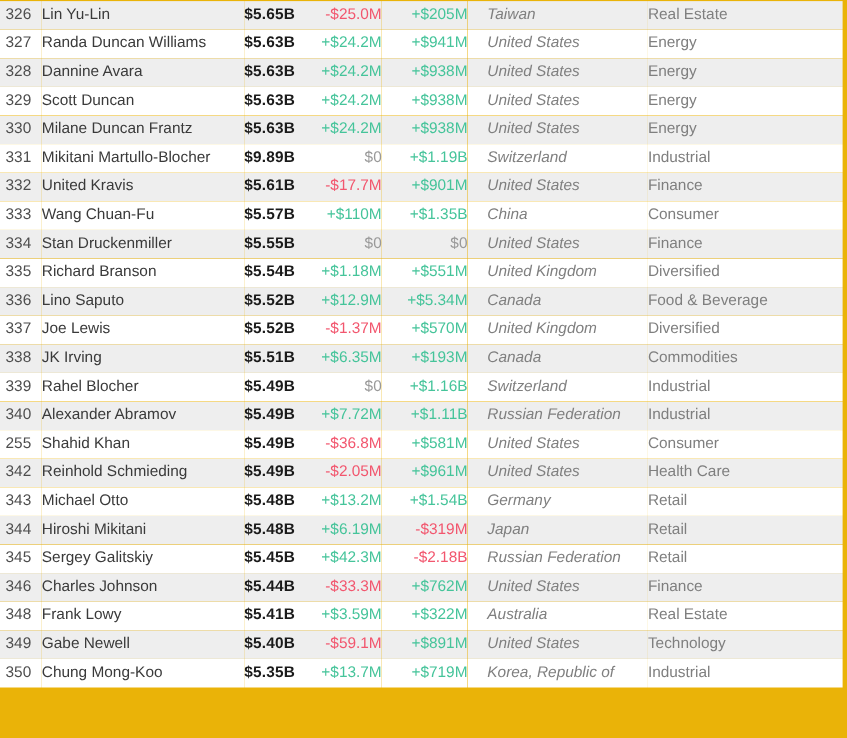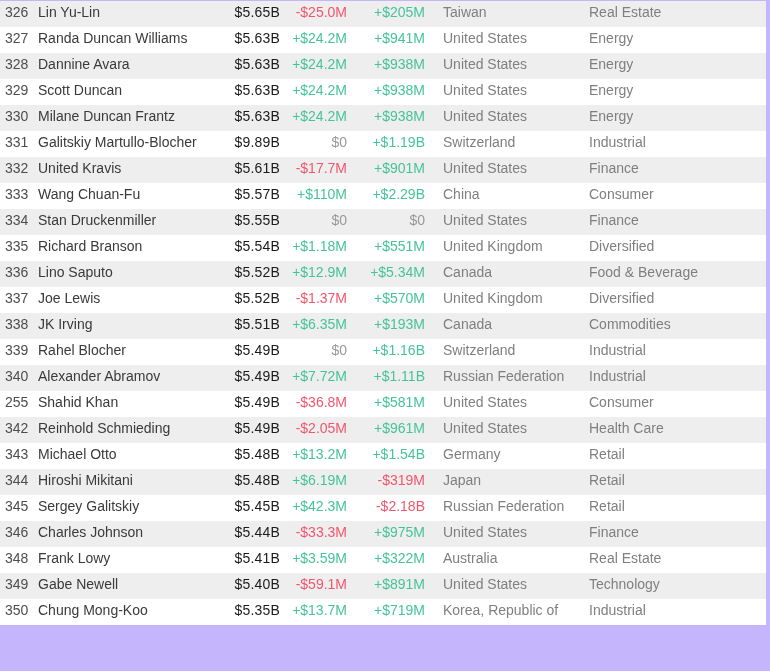--- a/index.html
+++ b/index.html
@@ -18,21 +18,21 @@
     margin: 0;
     padding: 0;
     background: #ffffff;
     width: 770px;
     font-family: "Liberation Sans", sans-serif;
   }
   .page {
     width: 770px;
     height: 671px;
     overflow: hidden;
-    background: #c4b5fd;
+    background: #eab308;
     padding-top: 1px;
   }
   table.billionaires {
     border-collapse: collapse;
     table-layout: fixed;
     width: 766px;
   }
   col.col-rank     { width: 38px; }
   col.col-name     { width: 184px; }
   col.col-worth    { width: 58px; }
@@ -54,32 +54,31 @@
   }
   td.c-rank {
     padding-left: 5px;
     color: var(--rank-text);
   }
   td.c-name {
     color: var(--name-text);
     padding-right: 16px;
   }
   td.c-worth {
-    font-weight: normal;
+    font-weight: bold;
     color: var(--net-worth-text);
     letter-spacing: 0.2px;
-    text-align: right;
   }
   td.c-daily, td.c-ytd {
     text-align: right;
   }
   td.c-country, td.c-industry {
     color: var(--secondary-text);
   }
-  td.c-country { padding-left: 18px; }
+  td.c-country { padding-left: 18px; font-style: italic; }
   td.pos  { color: var(--positive); }
   td.neg  { color: var(--negative); }
   td.zero { color: var(--neutral); }
 </style>
 </head>
 <body>
 
 <div class="page">
   <table class="billionaires">
     <colgroup>
@@ -132,42 +131,42 @@
     <td class="c-rank">330</td>
     <td class="c-name">Milane Duncan Frantz</td>
     <td class="c-worth">$5.63B</td>
     <td class="c-daily pos">+$24.2M</td>
     <td class="c-ytd pos">+$938M</td>
     <td class="c-country">United States</td>
     <td class="c-industry">Energy</td>
   </tr>
         <tr class="row">
     <td class="c-rank">331</td>
-    <td class="c-name">Galitskiy Martullo-Blocher</td>
+    <td class="c-name">Mikitani Martullo-Blocher</td>
     <td class="c-worth">$9.89B</td>
     <td class="c-daily zero">$0</td>
     <td class="c-ytd pos">+$1.19B</td>
     <td class="c-country">Switzerland</td>
     <td class="c-industry">Industrial</td>
   </tr>
         <tr class="row">
     <td class="c-rank">332</td>
     <td class="c-name">United Kravis</td>
     <td class="c-worth">$5.61B</td>
     <td class="c-daily neg">-$17.7M</td>
     <td class="c-ytd pos">+$901M</td>
     <td class="c-country">United States</td>
     <td class="c-industry">Finance</td>
   </tr>
         <tr class="row">
     <td class="c-rank">333</td>
     <td class="c-name">Wang Chuan-Fu</td>
     <td class="c-worth">$5.57B</td>
     <td class="c-daily pos">+$110M</td>
-    <td class="c-ytd pos">+$2.29B</td>
+    <td class="c-ytd pos">+$1.35B</td>
     <td class="c-country">China</td>
     <td class="c-industry">Consumer</td>
   </tr>
         <tr class="row">
     <td class="c-rank">334</td>
     <td class="c-name">Stan Druckenmiller</td>
     <td class="c-worth">$5.55B</td>
     <td class="c-daily zero">$0</td>
     <td class="c-ytd zero">$0</td>
     <td class="c-country">United States</td>
@@ -270,21 +269,21 @@
     <td class="c-daily pos">+$42.3M</td>
     <td class="c-ytd neg">-$2.18B</td>
     <td class="c-country">Russian Federation</td>
     <td class="c-industry">Retail</td>
   </tr>
         <tr class="row">
     <td class="c-rank">346</td>
     <td class="c-name">Charles Johnson</td>
     <td class="c-worth">$5.44B</td>
     <td class="c-daily neg">-$33.3M</td>
-    <td class="c-ytd pos">+$975M</td>
+    <td class="c-ytd pos">+$762M</td>
     <td class="c-country">United States</td>
     <td class="c-industry">Finance</td>
   </tr>
         <tr class="row">
     <td class="c-rank">348</td>
     <td class="c-name">Frank Lowy</td>
     <td class="c-worth">$5.41B</td>
     <td class="c-daily pos">+$3.59M</td>
     <td class="c-ytd pos">+$322M</td>
     <td class="c-country">Australia</td>

